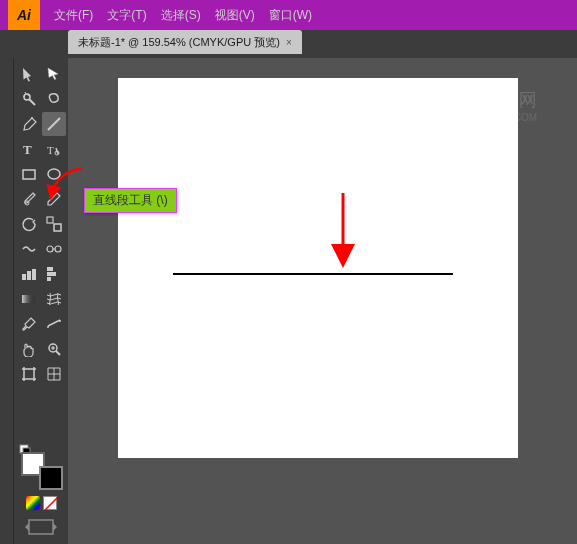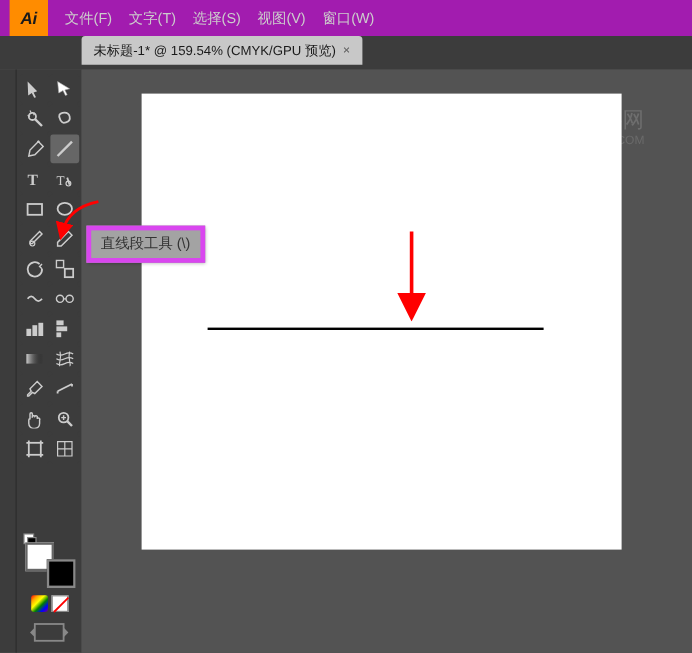--- a/index.html
+++ b/index.html
@@ -128,24 +128,24 @@
       padding: 4px;
       display: flex;
       flex-direction: column;
       align-items: center;
       gap: 2px;
     }
 
     
     .tooltip {
       position: absolute;
-      left: 58px;
+      left: 70px;
       top: 130px;
-      background: #a3a3a3;
-      border: 4px solid #d946ef;
+      background: #84cc16;
+      border: 1px solid #d946ef;
       padding: 3px 8px;
       font-size: 12px;
       color: #333;
       white-space: nowrap;
       z-index: 100;
       box-shadow: 1px 1px 3px rgba(0,0,0,0.3);
     }
 
     
     .canvas-area {

